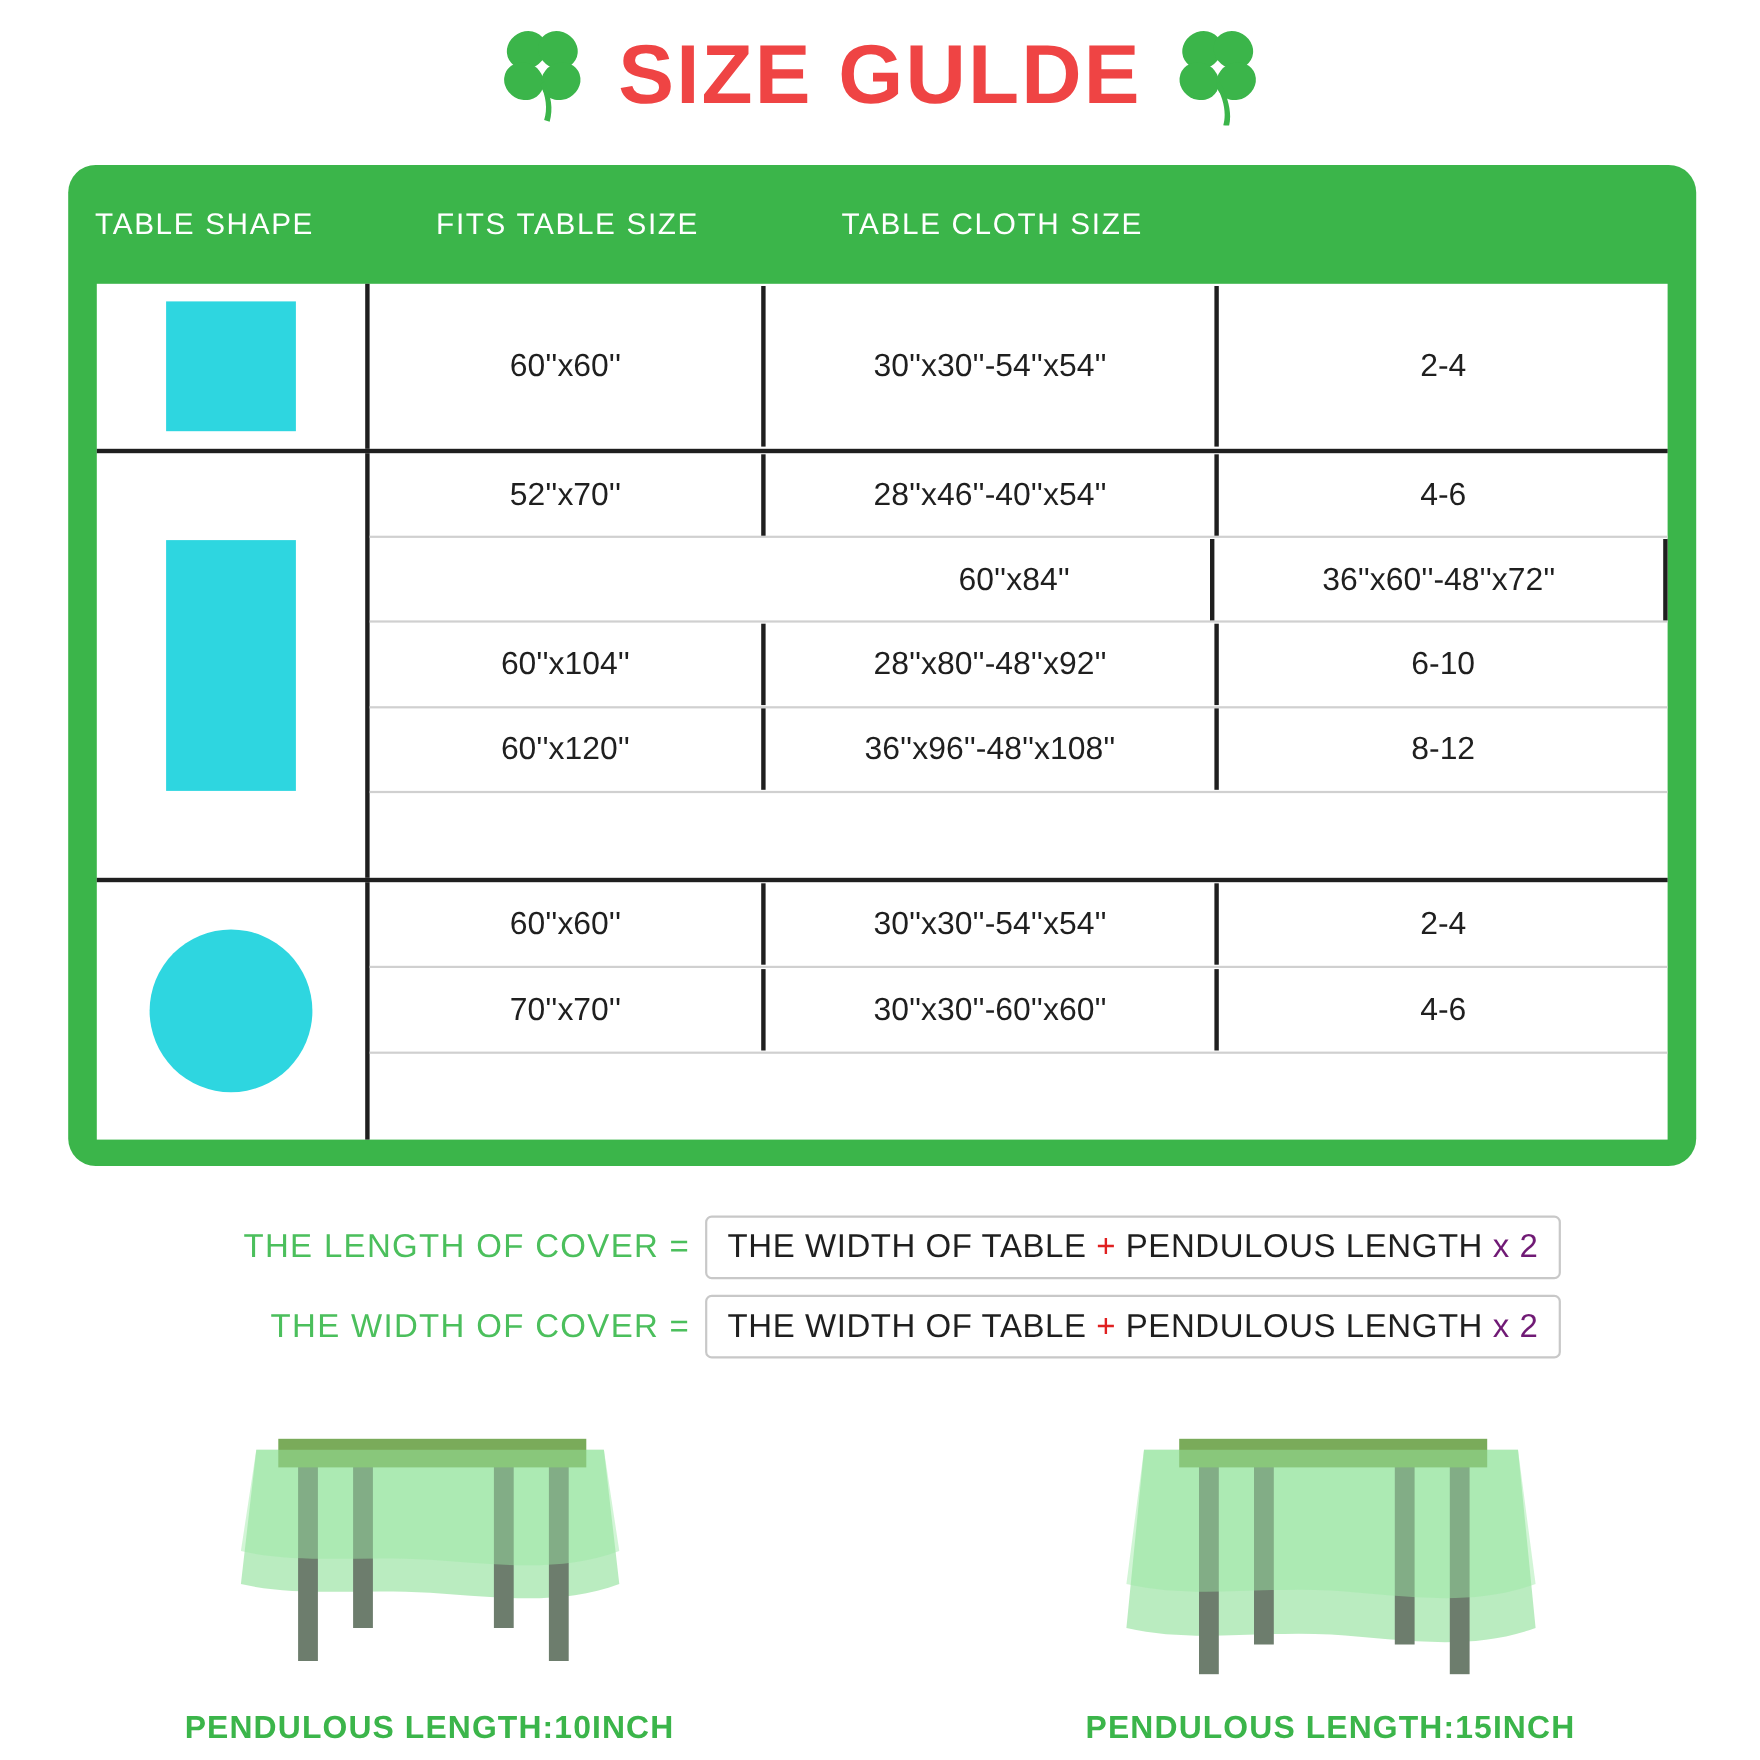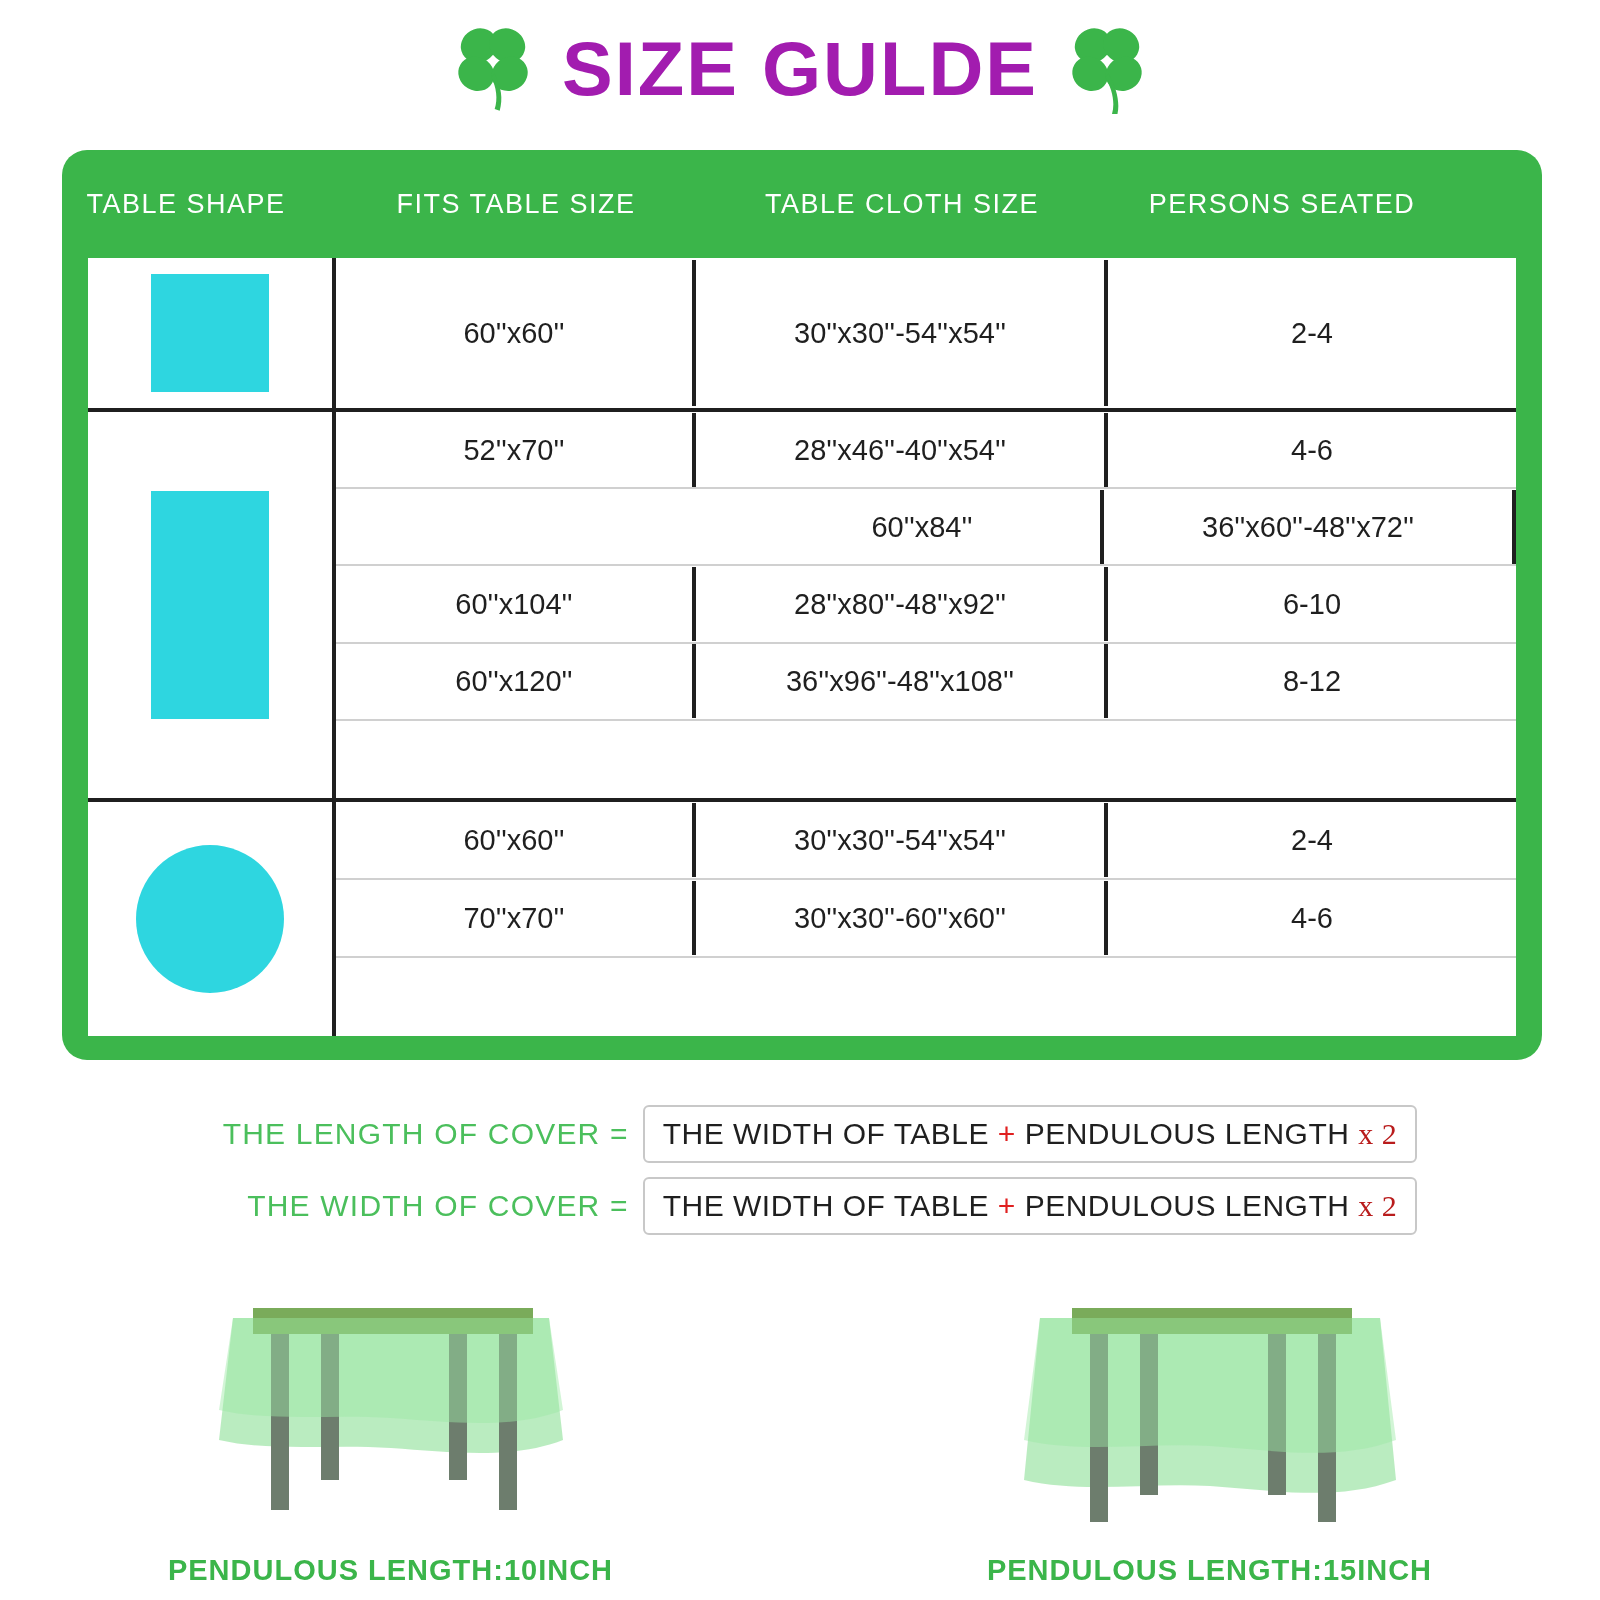--- a/index.html
+++ b/index.html
@@ -23,21 +23,21 @@
     justify-content: center;
     gap: 26px;
     padding-top: 26px;
     height: 110px;
     box-sizing: border-box;
   }
   .title-text {
     font-size: 76px;
     font-weight: bold;
     letter-spacing: 2px;
-    color: #a21caf;
+    color: #ef4444;
     font-family: "Liberation Sans", sans-serif;
   }
   .clover {
     width: 86px;
     height: 92px;
     position: relative;
     flex: none;
   }
   .clover svg { display: block; }
 
@@ -159,21 +159,21 @@
     border: 2px solid #c8c8c8;
     border-radius: 6px;
     padding: 10px 18px;
     font-size: 30px;
     color: #1f1f1f;
     background: #fff;
     white-space: nowrap;
     letter-spacing: 0.5px;
   }
   .plus { color: #e02020; }
-  .times { color: #b91c1c; font-family: Liberation Serif, serif; }
+  .times { color: #701a75; }
 
   
   .illos {
     position: absolute;
     left: 0; top: 1290px;
     width: 1600px;
     display: flex;
     gap: 38px;
   }
   .illo {
@@ -218,21 +218,20 @@
     </svg>
   </span>
 </div>
 
 <div class="card">
 
   <div class="card-head">
     <div class="hcell col1">TABLE SHAPE</div>
     <div class="hcell col3">FITS TABLE SIZE</div>
     <div class="hcell col2">TABLE CLOTH SIZE</div>
-    <div class="hcell col4">PERSONS SEATED</div>
   </div>
 
   <div class="table-body">
 
     <div class="shape-row" style="height:154px;">
       <div class="shape-cell">
         <div class="sq-shape"></div>
       </div>
       <div class="rows-cell">
         <div class="data-row" style="height:100%;">

